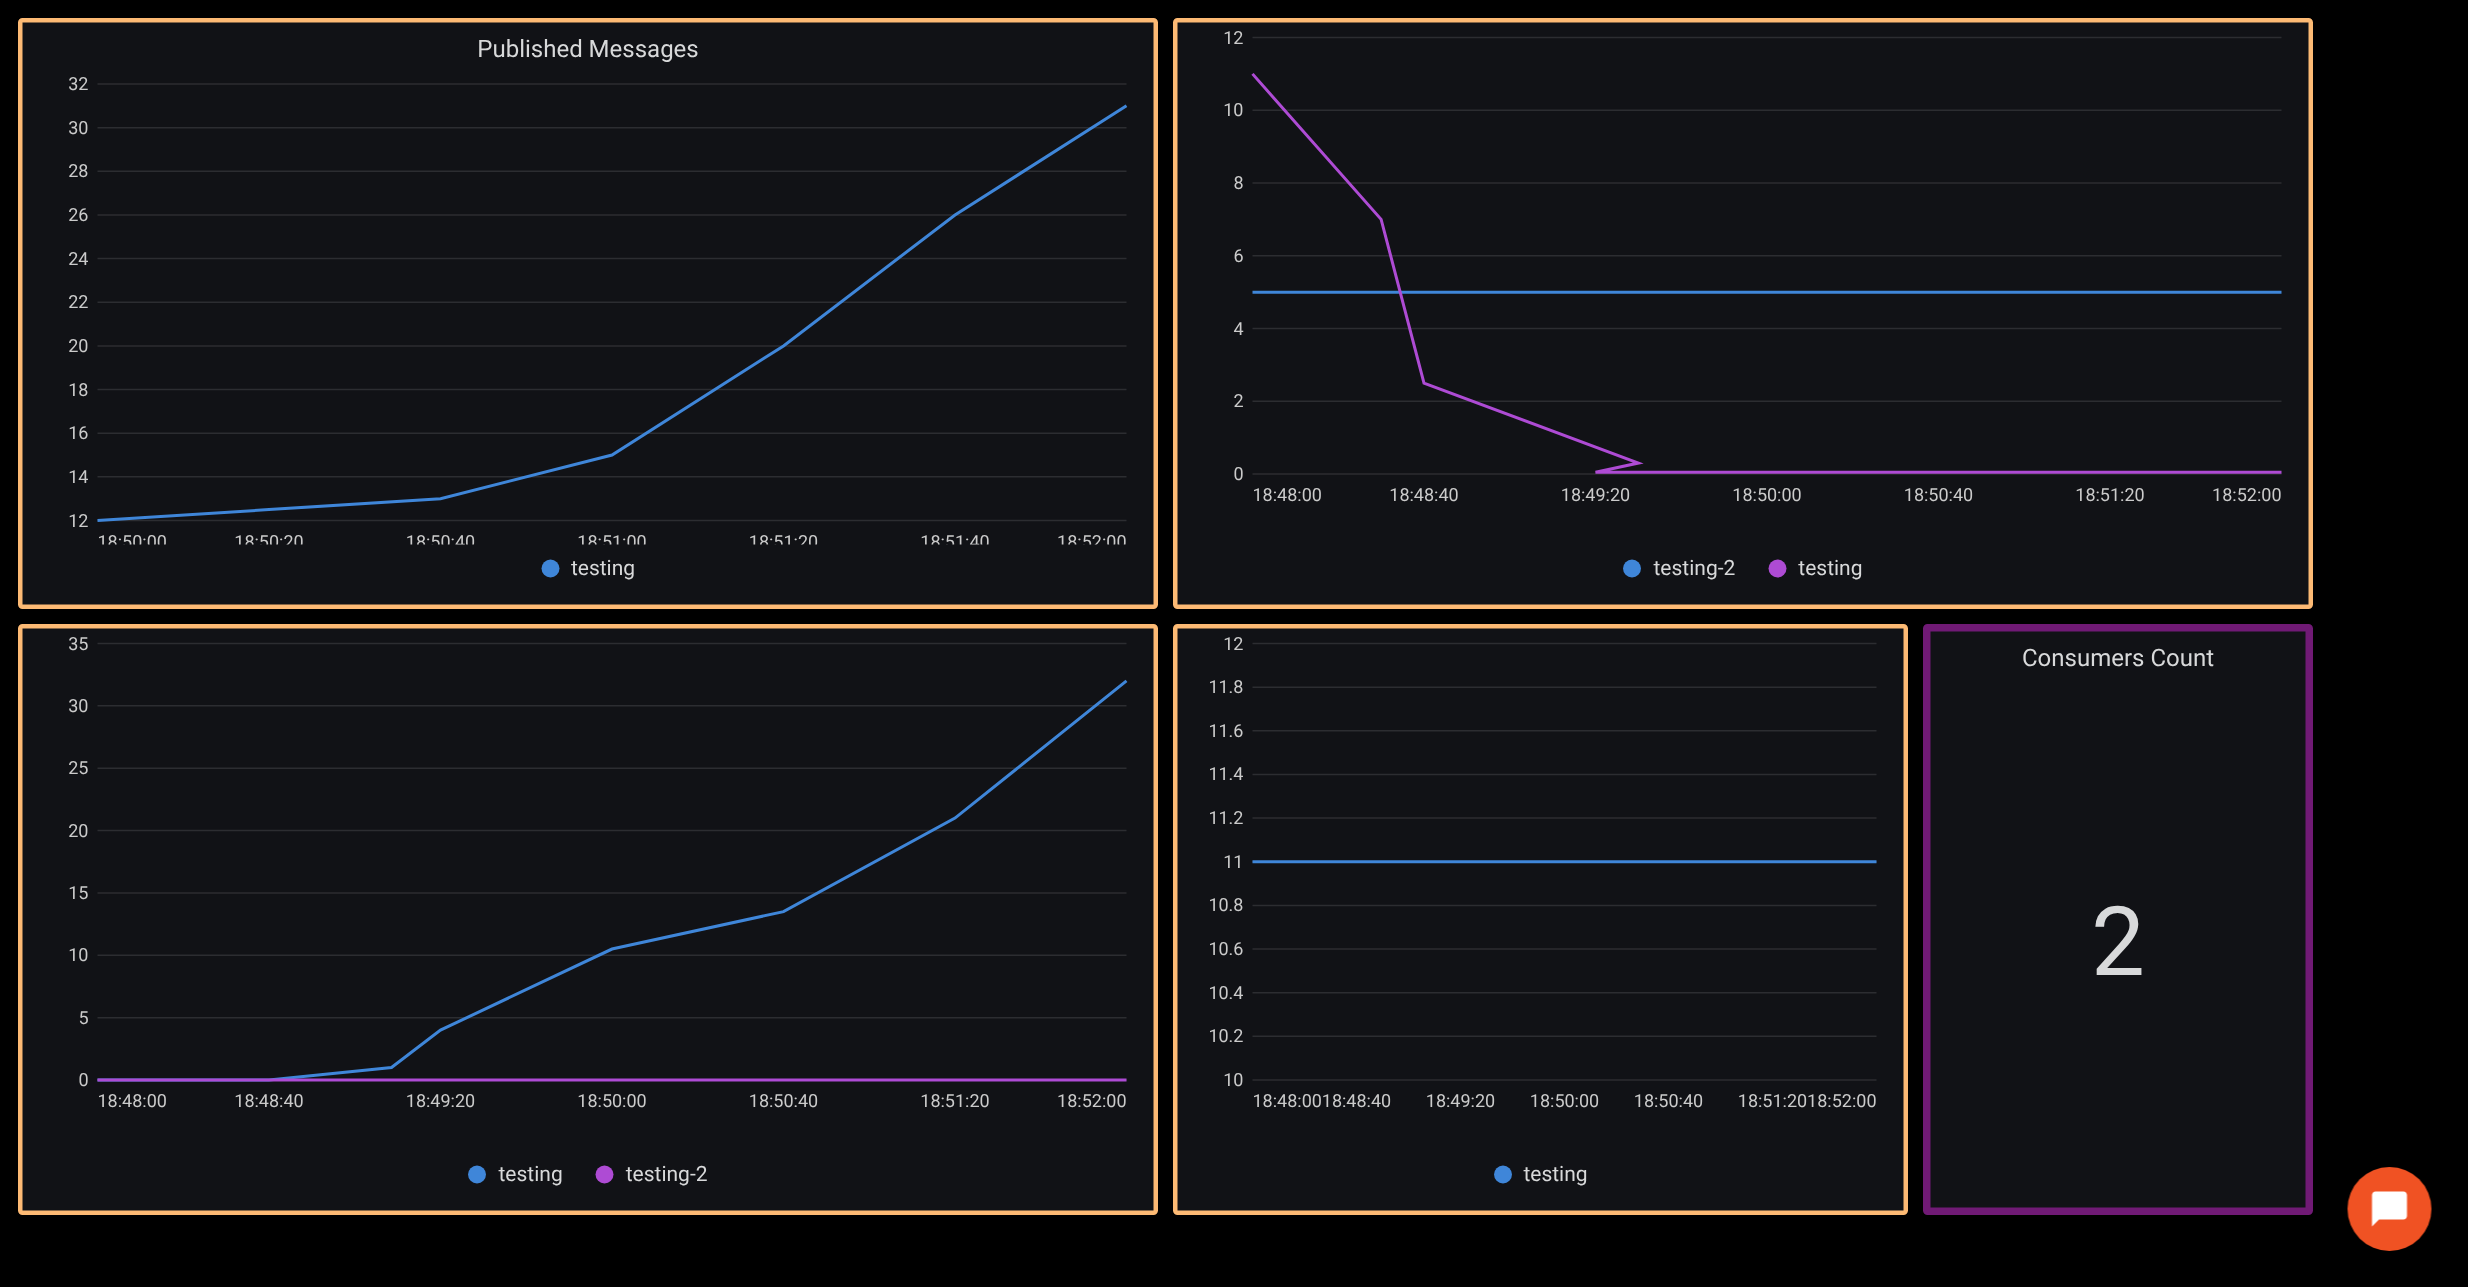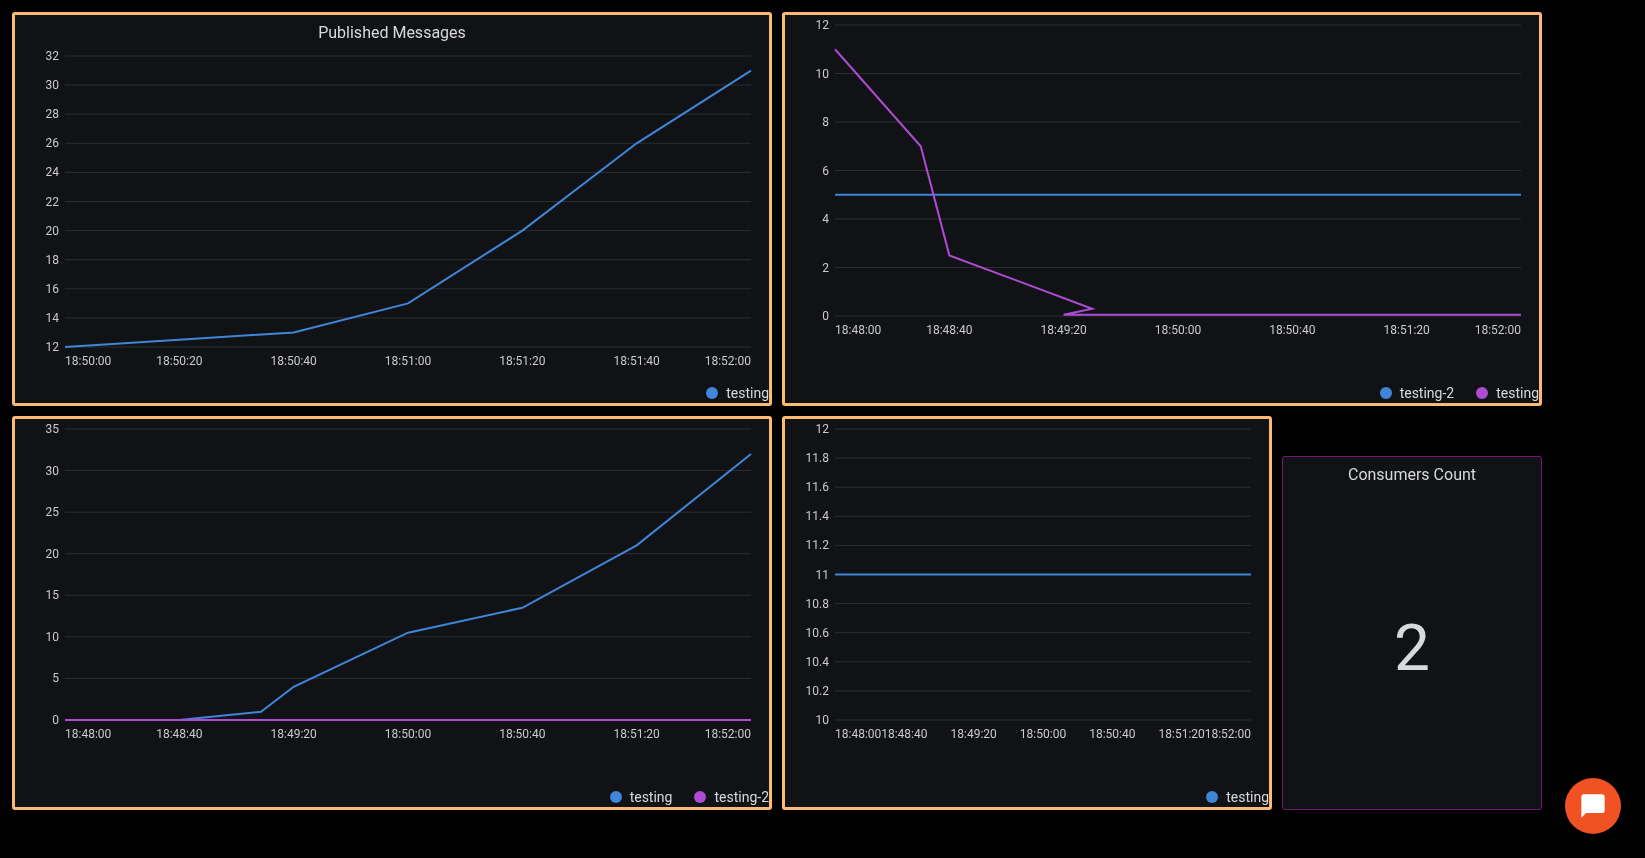--- a/index.html
+++ b/index.html
@@ -33,40 +33,39 @@
     padding: 8px 0 4px;
   }
   .chart-area {
     flex: 1;
     position: relative;
     padding: 4px 12px 0 4px;
   }
   svg.chart { width: 100%; height: 100%; display: block; }
   .legend {
     display: flex;
-    justify-content: flex-end;
+    justify-content: center;
     align-items: center;
     gap: 22px;
-    padding: 8px 0 2px;
+    padding: 8px 0 16px;
     font-size: 14px;
     color: #d8d9da;
   }
   .legend-item { display: flex; align-items: center; gap: 8px; }
   .legend-dot { width: 12px; height: 12px; border-radius: 50%; }
   .axis-text { font-size: 12px; fill: #cbcbcb; }
   .grid-line { stroke: #2c2d31; stroke-width: 1; }
   .series-line { fill: none; stroke-width: 2; }
 
   .stat-panel {
     background: #111216;
-    border: 1px solid #701a75;
+    border: 5px solid #701a75;
     border-radius: 3px;
     display: flex;
     flex-direction: column;
-    margin-top: 40px;
   }
   .stat-value {
     flex: 1;
     display: flex;
     align-items: center;
     justify-content: center;
     font-size: 64px;
     color: #d8d9da;
   }
   .row2 {

